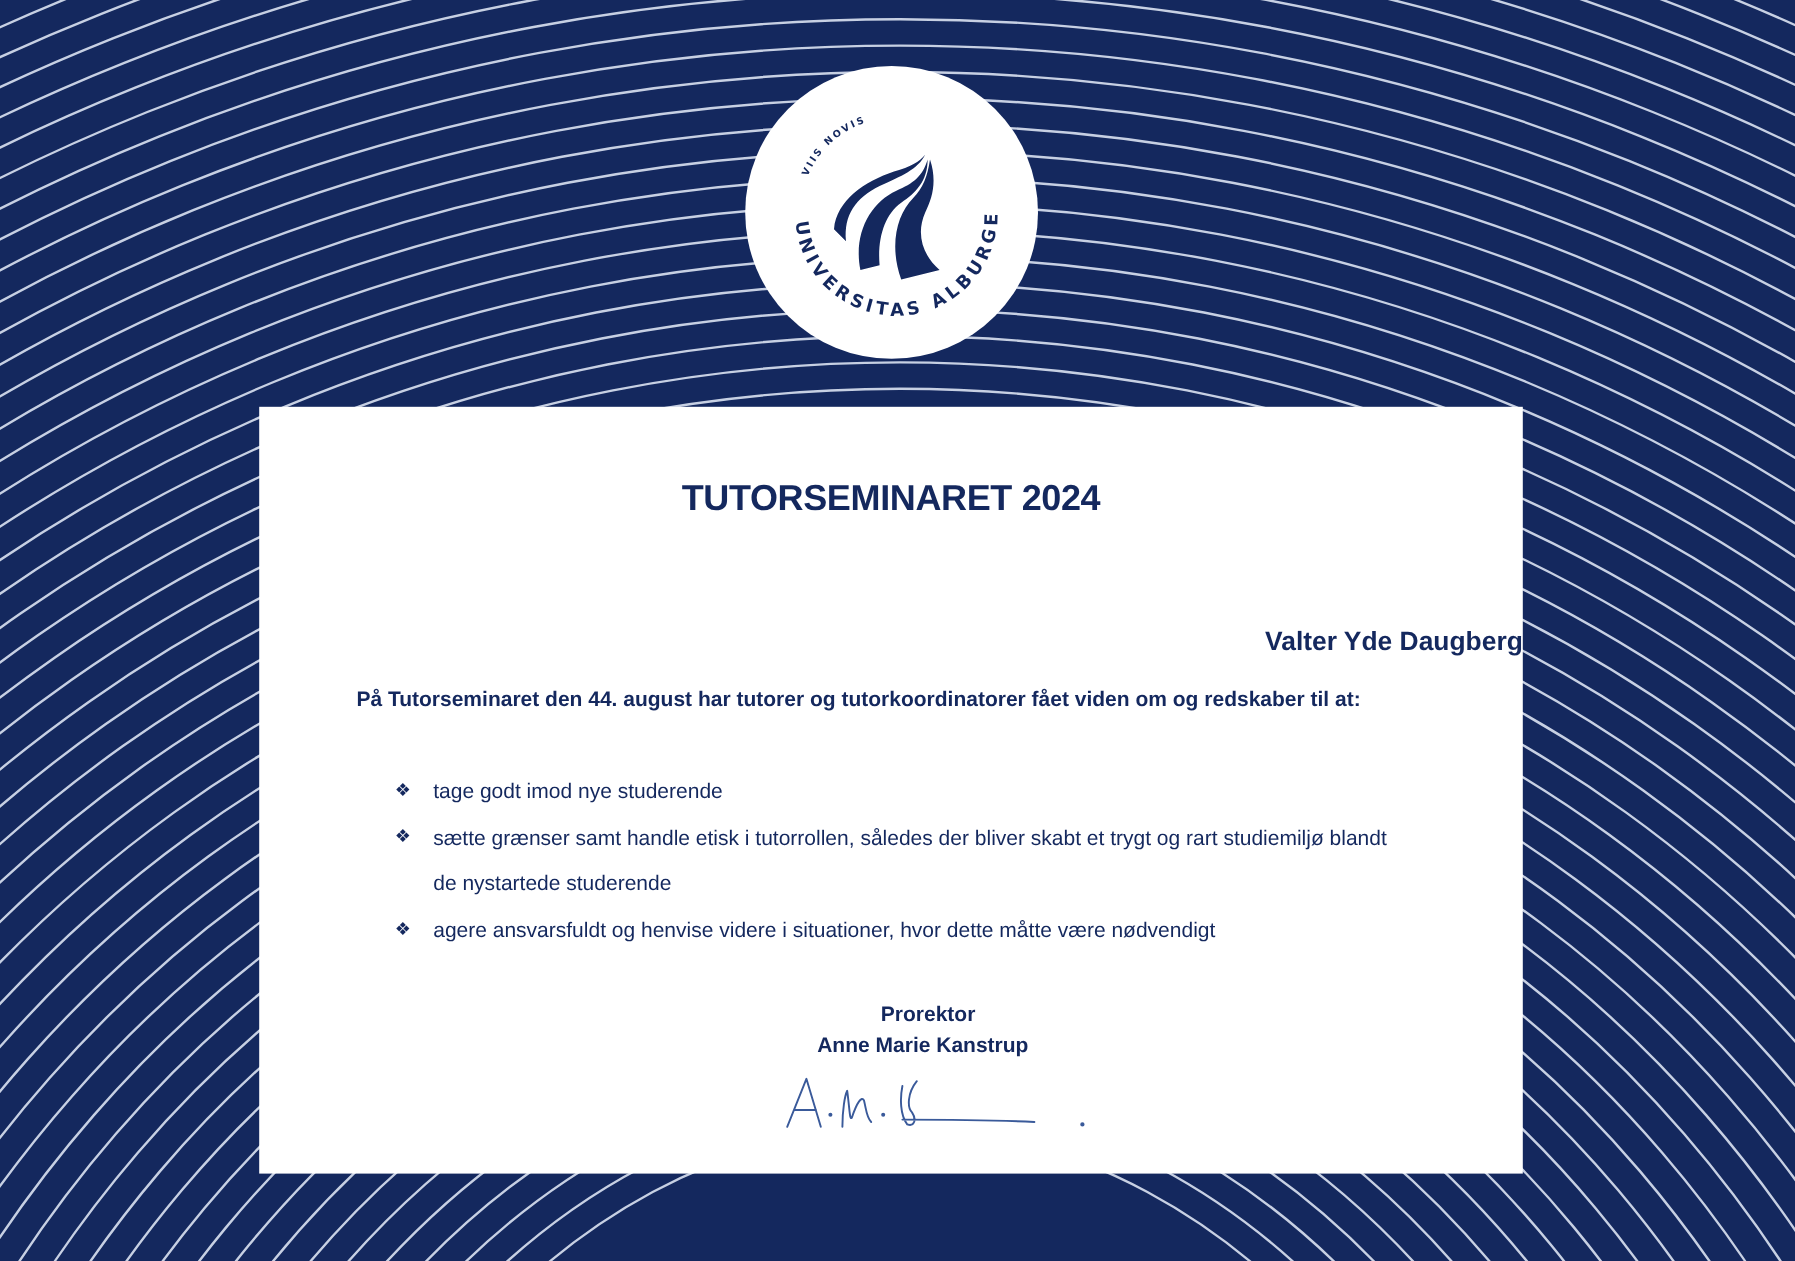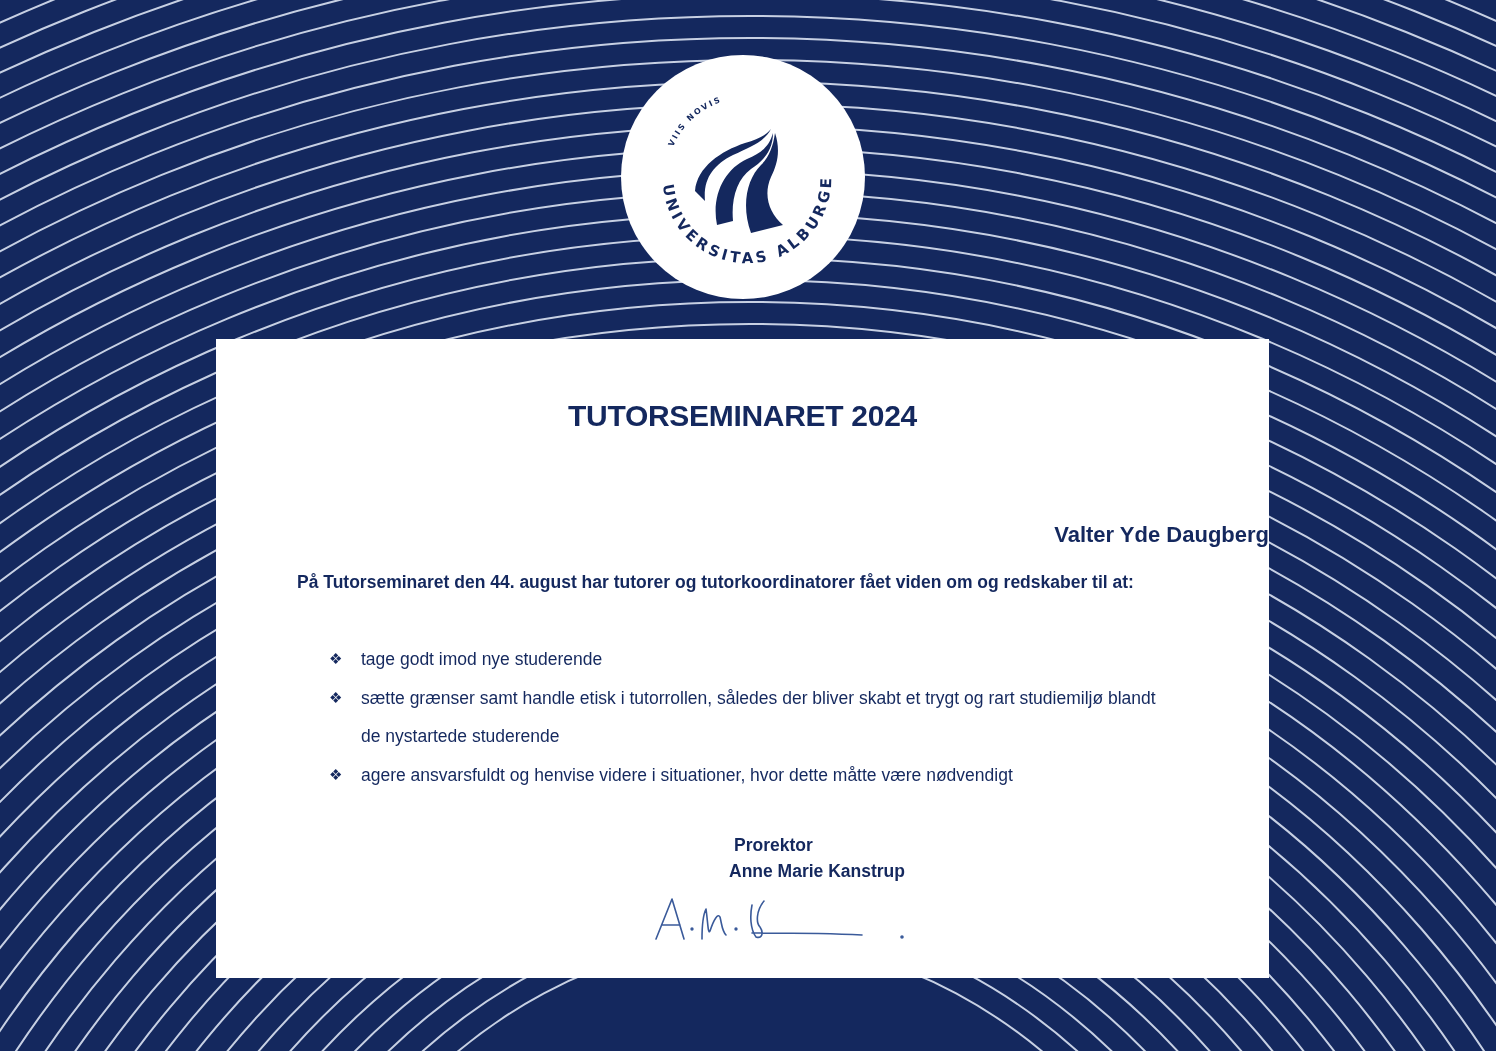--- a/index.html
+++ b/index.html
@@ -43,21 +43,21 @@
   .list li { position: relative; padding-left: 32px; }
   .list .bullet {
     position: absolute; left: 0; top: 0; font-size: 15px;
   }
   .sig-role {
     position: absolute; left: 486px; top: 496px;
     font-size: 17.5px; font-weight: bold; margin-left: 32px;
   }
   .sig-name {
     position: absolute; left: 465px; top: 522px;
-    font-size: 17.5px; font-weight: bold; margin-left: 48px;
+    font-size: 17.5px; font-weight: bold;
   }
   .signature {
     position: absolute; left: 436px; top: 556px; width: 260px; height: 50px;
   }
 </style>
 </head>
 <body>
 
 <svg id="bg" viewBox="0 0 1496 1051" preserveAspectRatio="none">
   <g fill="none" stroke="#dbe3f2" stroke-width="2" opacity="0.9" id="arcs">

